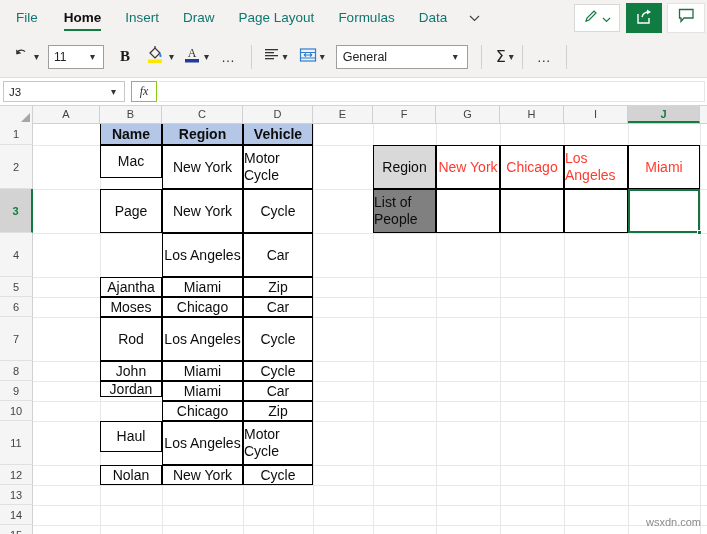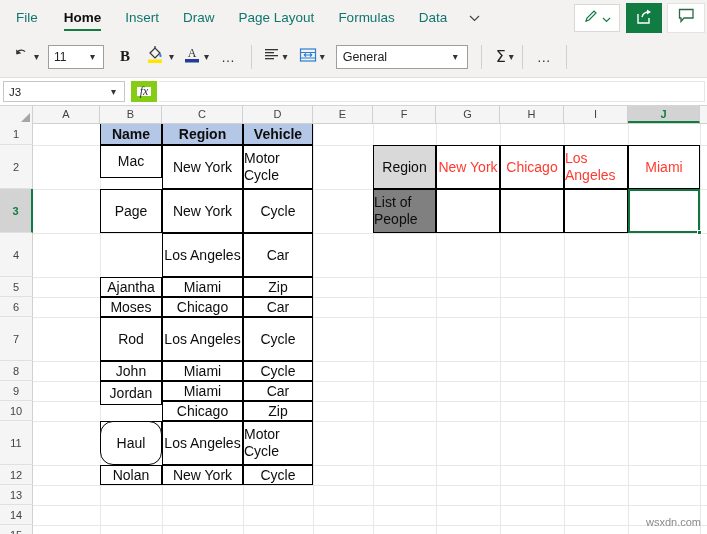--- a/index.html
+++ b/index.html
@@ -159,21 +159,21 @@
     border: 1px solid #c8c6c4;
     background: #fff;
     display: flex; align-items: center;
     justify-content: space-between;
     padding: 0 5px;
     font-size: 11.5px; color: #1a1a1a;
     box-sizing: border-box;
   }
   .fx-btn {
     width: 26px; height: 21px;
-    border: 6px solid #84cc16;
+    border: 1px solid #84cc16;
     margin-left: 6px;
     display: flex; align-items: center; justify-content: center;
     font-style: italic; font-size: 12px; color: #333;
     font-family: "Liberation Serif", serif;
     box-sizing: border-box;
     background: #fff;
   }
   .formula-input {
     flex: 1; height: 21px;
     border: 1px solid #e6e6e6;
@@ -534,29 +534,29 @@
     <div class="cell tbl-body" style="left:243px;top:191px;width:70px;height:20px;">Car</div>
 
     <div class="cell tbl-body" style="left:100px;top:211px;width:62px;height:44px;">Rod</div>
     <div class="cell tbl-body" style="left:162px;top:211px;width:81px;height:44px;">Los Angeles</div>
     <div class="cell tbl-body" style="left:243px;top:211px;width:70px;height:44px;">Cycle</div>
 
     <div class="cell tbl-body" style="left:100px;top:255px;width:62px;height:20px;">John</div>
     <div class="cell tbl-body" style="left:162px;top:255px;width:81px;height:20px;">Miami</div>
     <div class="cell tbl-body" style="left:243px;top:255px;width:70px;height:20px;">Cycle</div>
 
-    <div class="cell tbl-body" style="left:100px;top:275px;width:62px;height:24px;">Jordan</div>
+    <div class="cell tbl-body" style="left:100px;top:275px;width:62px;height:16px;">Jordan</div>
     <div class="cell tbl-body" style="left:162px;top:275px;width:81px;height:20px;">Miami</div>
     <div class="cell tbl-body" style="left:243px;top:275px;width:70px;height:20px;">Car</div>
 
     <div class="cell tbl-body" style="left:100px;top:295px;width:62px;height:20px;margin-top:20px;">Robert</div>
     <div class="cell tbl-body" style="left:162px;top:295px;width:81px;height:20px;">Chicago</div>
     <div class="cell tbl-body" style="left:243px;top:295px;width:70px;height:20px;">Zip</div>
 
-    <div class="cell tbl-body" style="left:100px;top:315px;width:62px;height:44px;border-radius:13px;">Haul</div>
+    <div class="cell tbl-body" style="left:100px;top:315px;width:62px;height:31px;">Haul</div>
     <div class="cell tbl-body" style="left:162px;top:315px;width:81px;height:44px;">Los Angeles</div>
     <div class="cell tbl-body" style="left:243px;top:315px;width:70px;height:44px;">Motor Cycle</div>
 
     <div class="cell tbl-body" style="left:100px;top:359px;width:62px;height:20px;">Nolan</div>
     <div class="cell tbl-body" style="left:162px;top:359px;width:81px;height:20px;">New York</div>
     <div class="cell tbl-body" style="left:243px;top:359px;width:70px;height:20px;">Cycle</div>
 
     <div class="cell r-head-grey" style="left:373px;top:39px;width:63px;height:44px;">Region</div>
     <div class="cell r-city" style="left:436px;top:39px;width:64px;height:44px;">New York</div>
     <div class="cell r-city" style="left:500px;top:39px;width:64px;height:44px;">Chicago</div>

